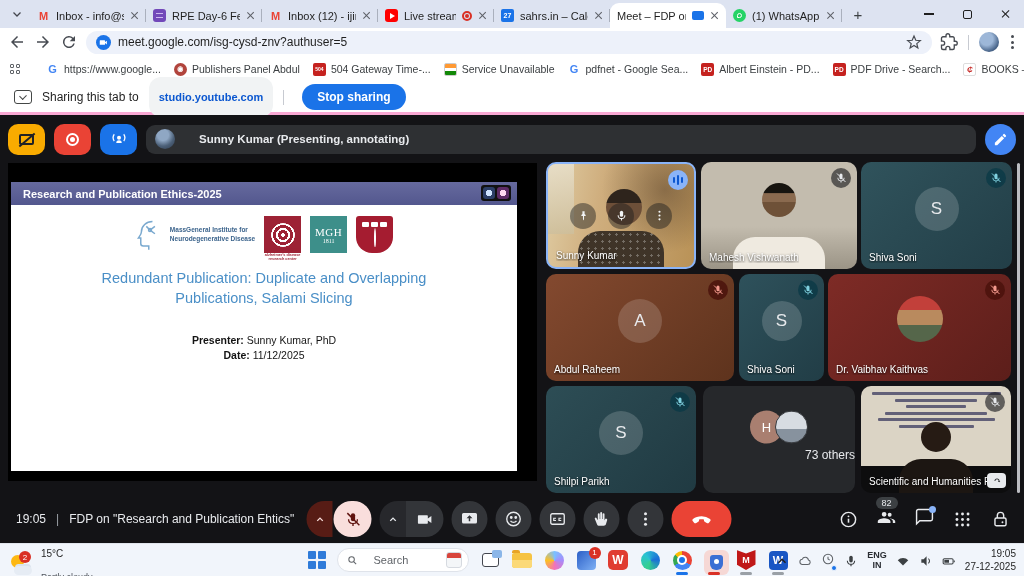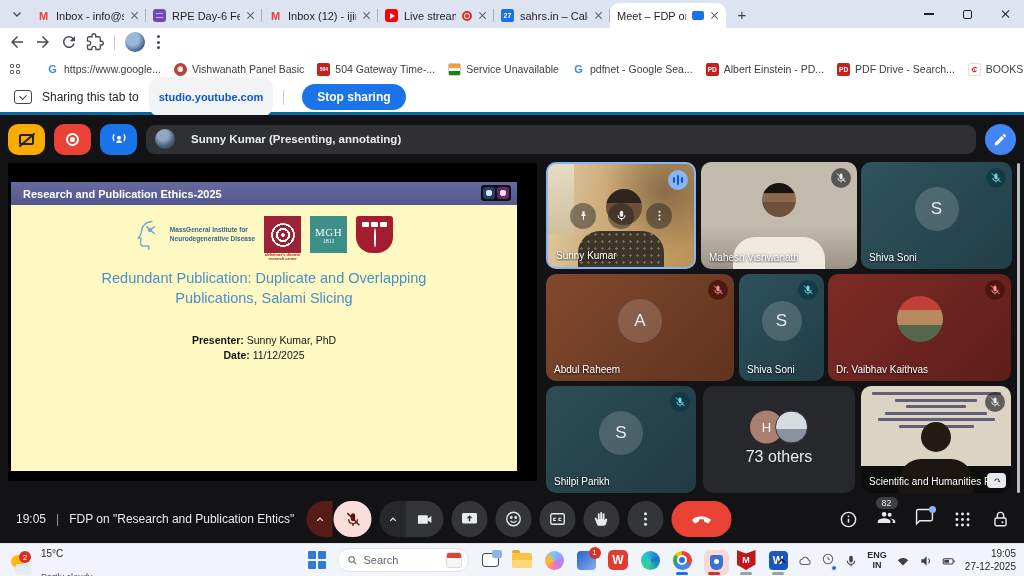--- a/index.html
+++ b/index.html
@@ -57,44 +57,44 @@
   .bmi.g { color:#4285f4; font-size:11px; }
   .bmi.panel { background:#b1443c; border-radius:50%; color:#fff; font-size:7px;}
   .bmi.red { background:#c5221f; color:#fff; font-size:5px; }
   .bmi.flag { background:linear-gradient(180deg,#f93 0 33%,#fff 33% 66%,#128807 66%); border:0.5px solid #ccc;}
   .bmi.pd { background:#c5221f; color:#fff; font-size:6.5px; border-radius:2px;}
   .bmi.csir { background:#fff; border:1px solid #ddd; color:#c5221f; font-size:8px; font-style:italic;}
   .appsgrid { display:grid; grid-template-columns:4px 4px; gap:2px; }
   .appsgrid i { width:4px; height:4px; border:1.2px solid #5f6368; border-radius:1px; }
 
   
-  .sharebanner { position:absolute; top:82px; left:0; right:0; height:33px; background:#fff; border-bottom:3px solid #0369a1; display:flex; align-items:center; padding-left:14px; gap:10px; font-size:12px; color:#1f1f1f; }
+  .sharebanner { position:absolute; top:82px; left:0; right:0; height:33px; background:#fff; border-bottom:3px solid #f9a8d4; display:flex; align-items:center; padding-left:14px; gap:10px; font-size:12px; color:#1f1f1f; }
   .shareic { width:18px; height:14px; border:1.6px solid #444746; border-radius:3px; display:grid; place-items:center; }
   .shareic i { width:6px; height:5px; border-bottom:1.6px solid #444746; border-left:1.6px solid #444746; transform:rotate(-45deg) translate(1px,-1px); }
   .domainpill { background:#f1f3f4; color:#0b57d0; font-size:11px; padding:14px 10px; border-radius:12px; font-weight:bold; }
   .stopbtn { background:#1a73e8; color:#fff; border:none; font-size:12px; font-weight:bold; padding:6px 15px; border-radius:16px; margin-left:8px; font-family:inherit; }
 
   
   .meet { position:absolute; top:115px; left:0; right:0; height:428px; background:#131316; }
   .meet-top { position:absolute; top:8px; left:8px; right:8px; height:32px; display:flex; align-items:center; gap:9px; }
   .mbtn { width:37px; height:31px; border-radius:10px; display:grid; place-items:center; }
   .mbtn.yellow { background:#f9ab00; }
   .presoff { position:relative; width:15px; height:11px; border:2px solid #202124; border-radius:2px; }
   .presoff::after { content:""; position:absolute; left:-4px; top:3px; width:20px; height:2px; background:#202124; transform:rotate(-40deg); }
   .mbtn.red { background:#ea4335; }
   .recic { width:13px; height:13px; border:2.2px solid #fff; border-radius:50%; display:grid; place-items:center; }
   .recic i { width:5px; height:5px; background:#fff; border-radius:50%; }
   .mbtn.blue { background:#1a73e8; color:#fff; }
-  .presenterpill { flex:1; height:29px; background:#2e3033; border-radius:9px; display:flex; align-items:center; gap:16px; padding:0 9px; color:#e8eaed; font-size:11.5px; font-weight:bold; }
+  .presenterpill { flex:1; height:29px; background:#2e3033; border-radius:9px; display:flex; align-items:center; gap:24px; padding:0 9px; color:#e8eaed; font-size:11.5px; font-weight:bold; }
   .pavatar { width:20px; height:20px; border-radius:50%; background:radial-gradient(circle at 40% 30%,#8fa7c4 0 30%,#4c6078 60%,#2c3a4d); flex:0 0 20px;}
   .penbtn { width:31px; height:31px; border-radius:50%; background:#4285f4; display:grid; place-items:center; color:#fff; flex:0 0 31px; }
 
   
   .stage { position:absolute; left:8px; top:48px; width:529px; height:318px; background:#000; }
-  .slide { position:absolute; left:3px; right:20px; top:19px; height:289px; background:#fef9c3; }
+  .slide { position:absolute; left:3px; right:20px; top:19px; height:289px; background:#ffffff; }
   .slide-head { position:relative; height:23px; background:linear-gradient(180deg,#666a9e,#53578e); color:#fff; font-size:11px; font-weight:bold; display:flex; align-items:center; padding-left:12px; }
   .shicons { position:absolute; right:6px; top:3px; display:flex; gap:2px; background:#111; padding:2px; border-radius:3px; }
   .shicons i { width:12px; height:12px; border-radius:3px; }
   .shicons i.a { background:radial-gradient(circle,#cfa pre 0 40%,#345); background:radial-gradient(circle,#cfe3ff 0 35%,#2b3d66 36%); }
   .shicons i.b { background:radial-gradient(circle,#ffd7f0 0 35%,#5e2b66 36%); }
   .logos { display:flex; justify-content:center; align-items:center; gap:9px; margin-top:11px; }
   .mgind { display:flex; align-items:center; gap:5px; }
   .headprof { width:30px; height:32px; color:#7aa9cf; }
   .mgind .txt { font-size:6.5px; color:#3c648c; line-height:1.25; font-weight:bold; }
   .lg { width:37px; height:37px; display:grid; place-items:center; color:#fff; text-align:center; }
@@ -141,21 +141,21 @@
   .t3 .avcircle { background:rgba(255,255,255,.16); }
   .t4 { left:739px; top:159px; width:85px; background:linear-gradient(135deg,#2e515b,#213d46); }
   .t4 .avcircle { width:40px; height:40px; }
   .t5 { left:828px; top:159px; width:183px; background:linear-gradient(135deg,#7e2b26,#5c1e1a); }
   .t5 .photo { position:absolute; left:50%; top:42%; transform:translate(-50%,-50%); width:46px; height:46px; border-radius:50%; background:linear-gradient(180deg,#c2403a 0 30%,#b98a5e 30% 62%,#55664a 62%); }
   .t6 { left:546px; top:271px; width:150px; background:linear-gradient(135deg,#2d4d55,#203a42); }
   .t7 { left:703px; top:271px; width:152px; background:#26282b; }
   .t7 .grp { position:absolute; left:50%; top:38%; transform:translate(-50%,-50%); display:flex; }
   .t7 .c1 { width:33px; height:33px; border-radius:50%; background:#a97f70; display:grid; place-items:center; color:#fff; font-size:13px; }
   .t7 .c2 { width:33px; height:33px; border-radius:50%; margin-left:-8px; background:linear-gradient(180deg,#d7dce2 0 55%,#87929e 55%); border:1px solid #3a3d41; }
-  .t7 .others { position:absolute; left:0; right:0; top:58%; text-align:center; font-size:16px; color:#e8eaed; }
+  .t7 .others { position:absolute; left:0; right:0; top:58%; text-align:right; font-size:12px; color:#e8eaed; }
   .t8 { left:861px; top:271px; width:150px; background:#0d0d0e; }
   .t8 .banner { position:absolute; left:0; right:0; top:0; height:80px; background:#dbd4c5; display:flex; flex-direction:column; align-items:center; gap:3.5px; padding-top:6px; }
   .t8 .banner i { display:block; height:3px; background:#3a3a5e; border-radius:1px; opacity:.75; }
   .t8 .ph-head { left:50%; transform:translateX(-50%); top:34%; width:30px; height:30px; background:#261b14; }
   .t8 .ph-body { width:74px; height:38px; background:#1c1612; }
   .flipic { position:absolute; right:5px; bottom:5px; width:19px; height:15px; border-radius:4px; background:#e8eaed; display:grid; place-items:center; z-index:3; color:#202124; }
   .flipic svg { width:10px; height:10px; }
   .vscroll { position:absolute; right:4px; top:48px; width:3px; height:330px; background:#dadce0; border-radius:2px; opacity:.85; }
 
   
@@ -185,21 +185,21 @@
   .weather { position:absolute; left:10px; top:3px; display:flex; align-items:center; gap:7px; }
   .wic { position:relative; width:24px; height:22px; }
   .wic .sun { position:absolute; left:1px; top:1px; width:13px; height:13px; border-radius:50%; background:#fdb813; }
   .wic .cloud { position:absolute; left:4px; bottom:1px; width:18px; height:9px; border-radius:8px; background:#e6ecf4; box-shadow:0 -3px 0 -1px #dbe3ee; }
   .wbadge { position:absolute; left:9px; top:-3px; background:#d93025; color:#fff; font-size:8px; width:12px; height:12px; border-radius:50%; display:grid; place-items:center; z-index:2; }
   .wtxt { font-size:10px; color:#1f1f1f; line-height:1.3; }
   .wtxt .cond { font-size:9px; color:#50555c;margin-top:12px; }
   .tb-center { position:absolute; left:308px; top:4px; display:flex; align-items:center; gap:11px; }
   .winlogo { display:grid; grid-template-columns:8px 8px; gap:1.5px; }
   .winlogo i { width:8px; height:8px; background:#2f7bd9; border-radius:1px; }
-  .searchpill { width:132px; height:24px; background:#fff; border:1px solid #dfe3ea; border-radius:13px; display:flex; align-items:center; gap:6px; padding:0 6px 0 9px; font-size:11px; color:#5f6368; }
+  .searchpill { width:132px; height:24px; background:#fff; border:1px solid #dfe3ea; border-radius:13px; display:flex; align-items:center; gap:16px; padding:0 6px 0 9px; font-size:11px; color:#5f6368; }
   .searchpill .mag { width:11px; height:11px; }
   .searchpill .deco { margin-left:auto; width:16px; height:16px; border-radius:3px; background:linear-gradient(180deg,#d8453c 0 35%,#f4f6f8 35%); border:0.5px solid #d6dae0; }
   .tkic { width:21px; height:21px; border-radius:5px; position:relative; display:grid; place-items:center; }
   .underline { position:absolute; bottom:-4px; left:50%; transform:translateX(-50%); width:12px; height:3px; border-radius:2px; background:#9aa0a6; }
   .underline.blue { background:#1a73e8; } .underline.red { background:#d93025; }
   .taskview { width:17px; height:14px; border:1.6px solid #44474f; border-radius:3px; position:relative; background:#fff; }
   .taskview::before { content:""; position:absolute; right:-4px; top:-4px; width:10px; height:8px; background:#8bb6e8; border-radius:2px; }
   .folder { width:20px; height:15px; background:#f6c343; border-radius:2px 3px 3px 3px; position:relative; }
   .folder::before { content:""; position:absolute; top:-3px; left:0; width:8px; height:3px; background:#e8a426; border-radius:2px 2px 0 0; }
   .folder::after { content:""; position:absolute; bottom:0; left:0; right:0; height:8px; background:#fbd978; border-radius:0 0 3px 3px; }
@@ -269,20 +269,27 @@
       <span class="xicon"></span>
     </div>
     <div class="tab active">
       <span class="tico meet">
           <i></i>
         </span>
       <span class="tlabel">Meet – FDP on "F</span>
       <span class="tab-share"></span>
       <span class="xicon"></span>
     </div>
+    <div class="tab">
+      <span class="tico wa">
+          <i></i>
+        </span>
+      <span class="tlabel">(1) WhatsApp</span>
+      <span class="xicon"></span>
+    </div>
     <div class="newtab">+</div>
     <div class="wincontrols">
       <div class="winbtn">
           <span class="ic-min"></span>
         </div>
       <div class="winbtn">
           <span class="ic-max"></span>
         </div>
       <div class="winbtn">
           <span class="ic-close"></span>
@@ -293,20 +300,31 @@
   <div class="toolbar">
     <svg class="navic" viewBox="0 0 24 24" fill="currentColor">
         <path d="M20 11H7.8l5.6-5.6L12 4l-8 8 8 8 1.4-1.4L7.8 13H20v-2z"></path>
       </svg>
     <svg class="navic" viewBox="0 0 24 24" fill="currentColor">
         <path d="M4 13h12.2l-5.6 5.6L12 20l8-8-8-8-1.4 1.4L16.2 11H4v2z"></path>
       </svg>
     <svg class="navic" viewBox="0 0 24 24" fill="currentColor">
         <path d="M17.65 6.35A8 8 0 1 0 19.73 14h-2.08A6 6 0 1 1 12 6c1.66 0 3.14.69 4.22 1.78L13 11h7V4l-2.35 2.35z"></path>
       </svg>
+    <div class="omnibox">
+      <span class="camdot">
+        <svg viewBox="0 0 24 24" fill="currentColor">
+            <path d="M15 6H3a1 1 0 0 0-1 1v10a1 1 0 0 0 1 1h12a1 1 0 0 0 1-1v-3.5l5 3.5V7l-5 3.5V7a1 1 0 0 0-1-1z"></path>
+          </svg>
+      </span>
+      <span class="urltext">meet.google.com/isg-cysd-znv?authuser=5</span>
+      <svg class="starw" viewBox="0 0 24 24" fill="none" stroke="currentColor" stroke-width="1.8">
+          <path d="M12 17.3 6.2 21l1.6-6.6L2.5 9.9l6.8-.5L12 3l2.7 6.4 6.8.5-5.3 4.5L17.8 21z"></path>
+        </svg>
+    </div>
     <div class="tb-right">
       <svg class="navic" viewBox="0 0 24 24" fill="none" stroke="currentColor" stroke-width="1.8">
           <path d="M20.5 11H19V7a2 2 0 0 0-2-2h-4V3.5a2.5 2.5 0 0 0-5 0V5H4a2 2 0 0 0-2 2v3.8h1.5a2.7 2.7 0 0 1 0 5.4H2V20a2 2 0 0 0 2 2h3.8v-1.5a2.7 2.7 0 0 1 5.4 0V22H17a2 2 0 0 0 2-2v-4h1.5a2.5 2.5 0 0 0 0-5z"></path>
         </svg>
       <span class="vdiv"></span>
       <span class="avatar-sm"></span>
       <span class="kebab">
           <i></i>
           <i></i>
           <i></i>
@@ -321,21 +339,21 @@
         <i></i>
         <i></i>
       </span>
     <span class="vdiv"></span>
     <span class="bm">
         <span class="bmi g">G</span>
         <span>https://www.google...</span>
       </span>
     <span class="bm">
         <span class="bmi panel">◉</span>
-        <span>Vishwanath Panel Basic</span>
+        <span>Publishers Panel Abdul</span>
       </span>
     <span class="bm">
         <span class="bmi red">504</span>
         <span>504 Gateway Time-...</span>
       </span>
     <span class="bm">
         <span class="bmi flag"></span>
         <span>Service Unavailable</span>
       </span>
     <span class="bm">

